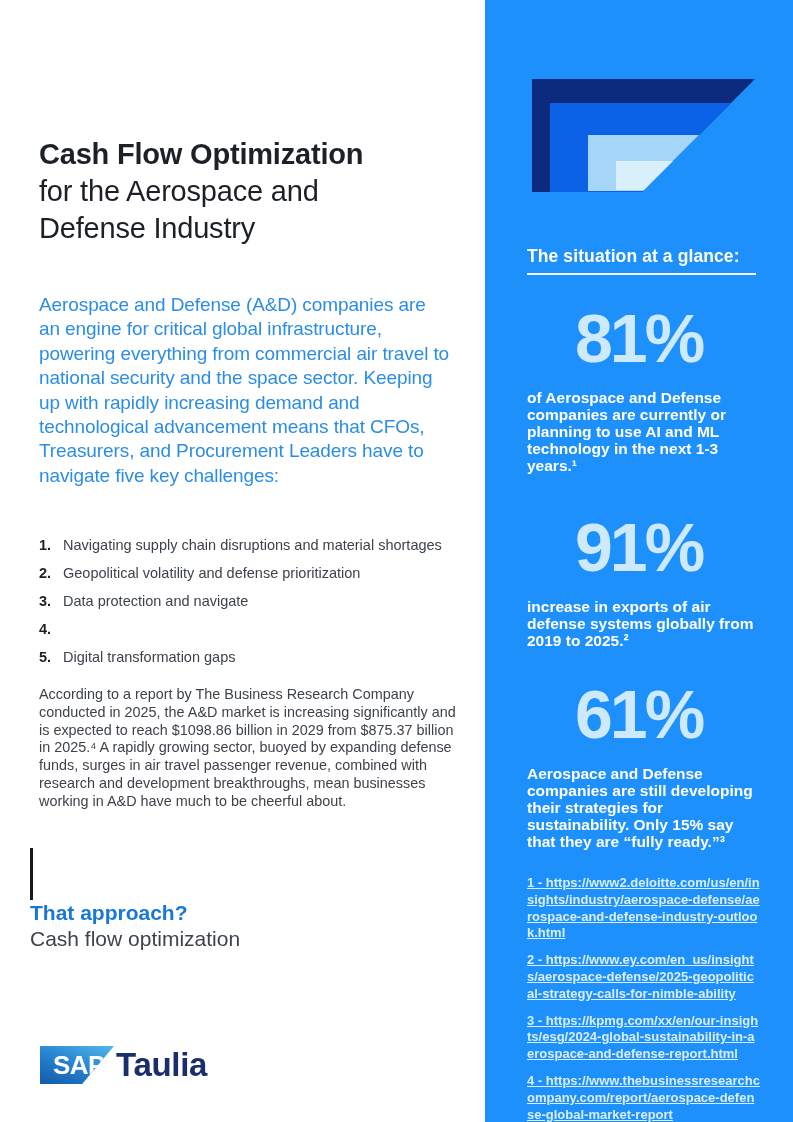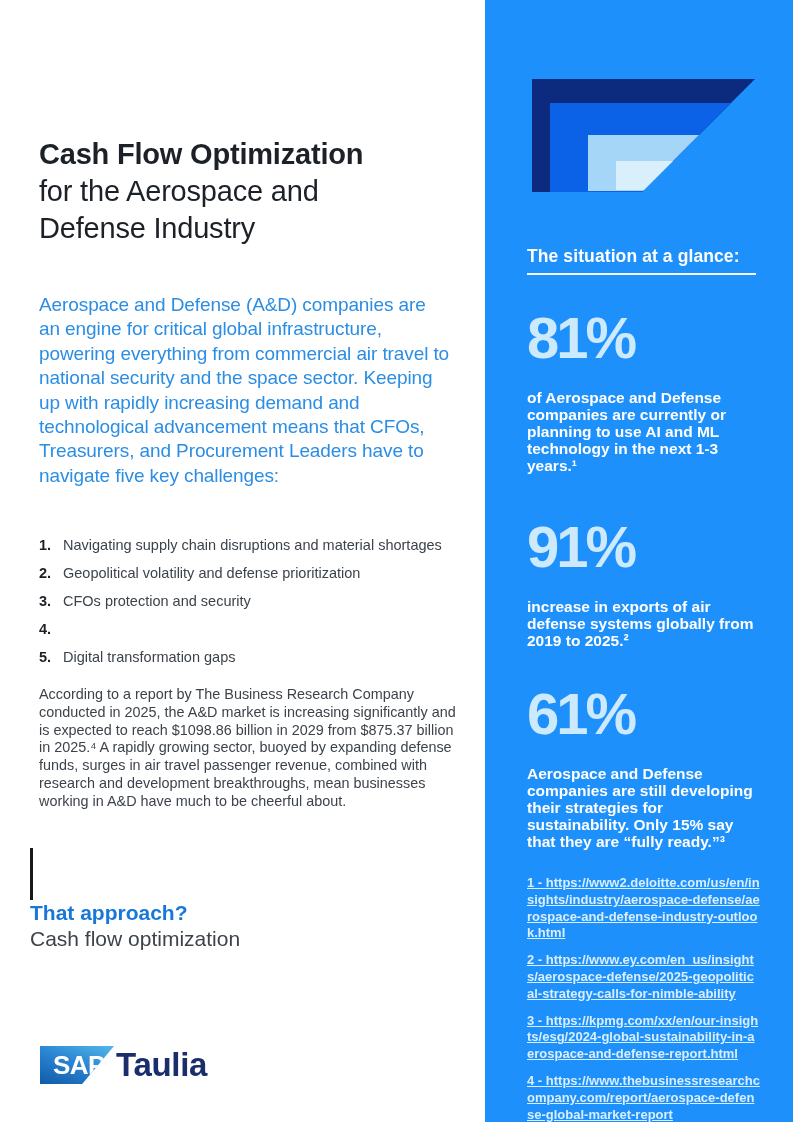--- a/index.html
+++ b/index.html
@@ -56,22 +56,23 @@
   .situation-heading{
     position:absolute;left:42px;top:246px;margin:0;width:240px;
     font-size:17.5px;font-weight:700;color:#fff;letter-spacing:0.1px;
   }
   .rule{position:absolute;left:42px;top:273px;width:229px;height:1.6px;background:rgba(255,255,255,0.95);}
   .stat{position:absolute;left:42px;width:236px;}
   .stat-1{top:292px;}
   .stat-2{top:501px;}
   .stat-3{top:668px;}
   .stat-value{
-    font-size:58px;line-height:92px;font-weight:700;color:var(--stat_number);
+    font-size:68px;line-height:92px;font-weight:700;color:var(--stat_number);
     letter-spacing:-3px;
+    margin-left:48px;
   }
   .stat-text{
     margin:5px 0 0 0;width:228px;
     font-size:15.5px;line-height:17px;font-weight:700;color:#fff;
   }
   .footnotes{position:absolute;left:42px;top:875px;width:234px;}
   .fn{
     display:block;margin-bottom:10px;
     font-size:13px;line-height:16.8px;font-weight:700;
     color:var(--footnote_text);text-decoration:underline;
@@ -96,21 +97,21 @@
       <li>
         <span class="num">1.</span>
         <span class="txt">Navigating supply chain disruptions and material shortages</span>
       </li>
       <li>
         <span class="num">2.</span>
         <span class="txt">Geopolitical volatility and defense prioritization</span>
       </li>
       <li>
         <span class="num">3.</span>
-        <span class="txt">CFOs protection and security</span>
+        <span class="txt">Data protection and navigate</span>
       </li>
       <li>
         <span class="num">4.</span>
       </li>
       <li>
         <span class="num">5.</span>
         <span class="txt">Digital transformation gaps</span>
       </li>
     </ol>
 

